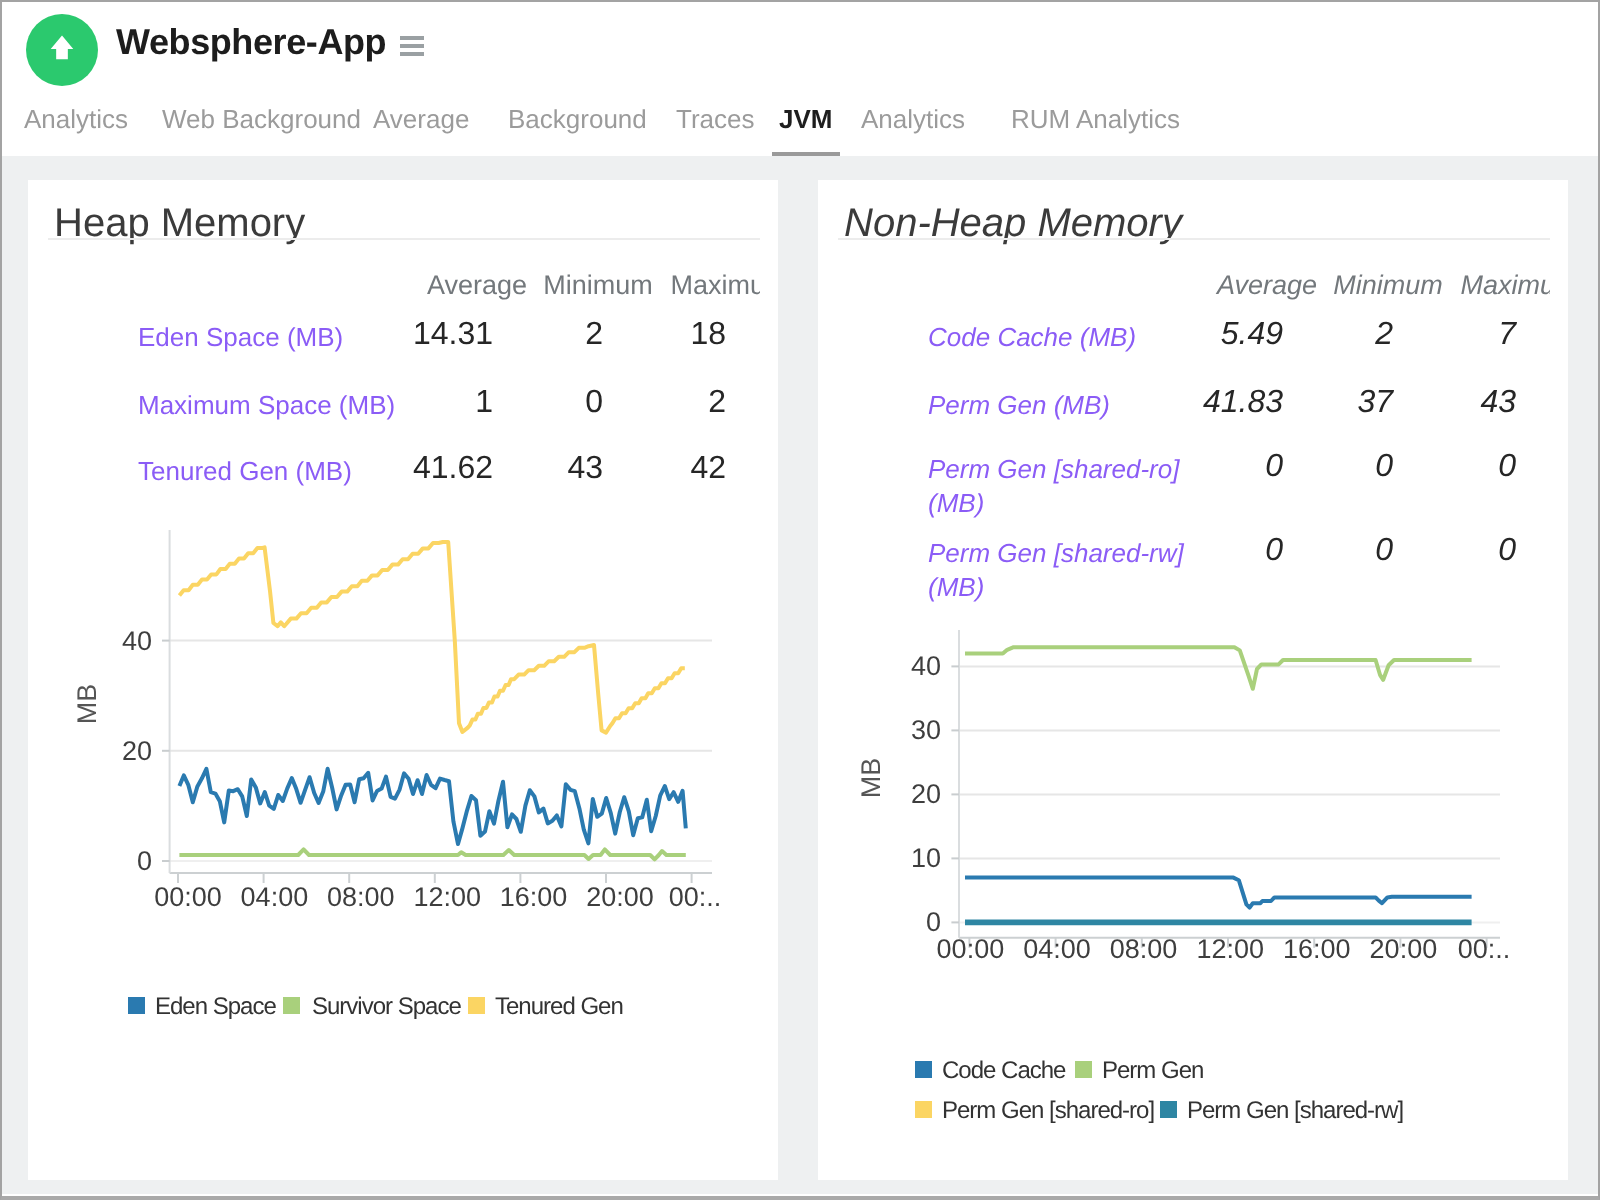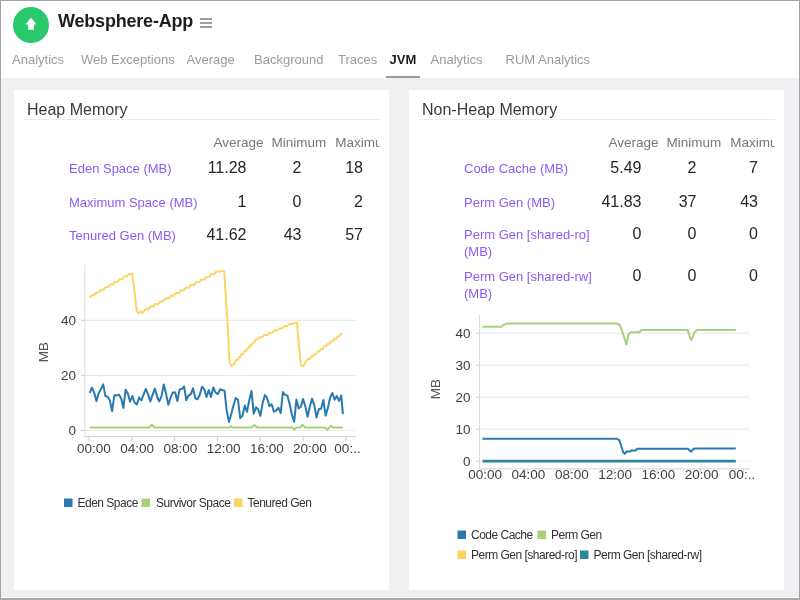--- a/index.html
+++ b/index.html
@@ -2,60 +2,60 @@
 <html><head><meta charset="utf-8">
 <style>
 * { margin:0; padding:0; box-sizing:border-box; }
 html,body { width:800px; height:600px; overflow:hidden; }
 body { font-family:"Liberation Sans", sans-serif; background:#fff; position:relative; }
 #frame { position:absolute; left:0; top:0; width:800px; height:600px;
   border:1px solid #a3a3a3; border-bottom:2px solid #a9a9a9; z-index:5; pointer-events:none; }
 #content-bg { position:absolute; left:1px; top:78px; width:798px; height:519px; background:#eef0f1; }
 .panel { position:absolute; top:90px; width:375px; height:500px; background:#fff; overflow:hidden; }
 #panelL { left:14px; }
-#panelR { left:409px; }
+#panelR { left:409px;font-style:italic; }
 #icon { position:absolute; left:13px; top:6.5px; width:36px; height:36px; border-radius:50%; background:#2bc96e; }
 #title { position:absolute; left:58px; top:11px; font-size:18px; font-weight:bold; color:#1d1d1d; letter-spacing:-0.2px; }
 #burger { position:absolute; left:200px; top:17.5px; width:12px; }
 #burger div { height:2px; background:#9aa0a3; margin-bottom:2px; }
 .nav-item { position:absolute; top:52px; font-size:13px; color:#9b9b9b; }
 .nav-item.active { color:#1e1e1e; font-weight:bold; }
 #jvm-underline { position:absolute; left:385.5px; top:75.5px; width:34px; height:2.5px; background:#9a9a9a; }
-.ptitle { position:absolute; left:13px; top:11px; font-size:16px; color:#3b3b3b; }
+.ptitle { position:absolute; left:13px; top:11px; font-size:20px; color:#3b3b3b; }
 .psep { position:absolute; left:10px; top:29px; height:1px; background:#ececec; width:356px; }
 .tclip { position:absolute; left:0; top:0; width:366px; height:230px; overflow:hidden;padding-left:48px; }
 .thead { position:absolute; width:100px; text-align:center; font-size:13.5px; color:#73787c; }
 .tlabel { position:absolute; font-size:13px; color:#8b5cf6; }
 .tval { position:absolute; width:100px; text-align:right; font-size:16px; color:#262626; }
 #charts { position:absolute; left:0; top:0; width:800px; height:600px; }
 .tick { font-size:13.5px; fill:#3e3e3e; font-family:"Liberation Sans",sans-serif; }
 .axlab { font-size:13.5px; fill:#555; font-family:"Liberation Sans",sans-serif; }
 .leg { font-size:12px; fill:#333; font-family:"Liberation Sans",sans-serif; letter-spacing:-0.5px; }
 </style></head>
 <body>
 <div id="content-bg"></div>
 <div class="panel" id="panelL">
   <div class="ptitle">Heap Memory</div>
   <div class="psep"></div>
   <div class="tclip">
 <div class="thead" style="left:174.5px;top:45px">Average</div>
 <div class="thead" style="left:235px;top:45px">Minimum</div>
 <div class="thead" style="left:300.5px;top:45px">Maximum</div>
 <div class="tlabel" style="left:55px;top:71px">Eden Space (MB)</div>
-<div class="tval" style="left:132.5px;top:69px">11.28</div>
+<div class="tval" style="left:132.5px;top:69px">14.31</div>
 <div class="tval" style="left:187.5px;top:69px">2</div>
 <div class="tval" style="left:249px;top:69px">18</div>
 <div class="tlabel" style="left:55px;top:104.5px">Maximum Space (MB)</div>
 <div class="tval" style="left:132.5px;top:102.5px">1</div>
 <div class="tval" style="left:187.5px;top:102.5px">0</div>
 <div class="tval" style="left:249px;top:102.5px">2</div>
 <div class="tlabel" style="left:55px;top:138px">Tenured Gen (MB)</div>
 <div class="tval" style="left:132.5px;top:136px">41.62</div>
 <div class="tval" style="left:187.5px;top:136px">43</div>
-<div class="tval" style="left:249px;top:136px">57</div>
+<div class="tval" style="left:249px;top:136px">42</div>
   </div>
 </div>
 <div class="panel" id="panelR">
   <div class="ptitle">Non-Heap Memory</div>
   <div class="psep"></div>
   <div class="tclip">
 <div class="thead" style="left:174.5px;top:45px">Average</div>
 <div class="thead" style="left:235px;top:45px">Minimum</div>
 <div class="thead" style="left:300.5px;top:45px">Maximum</div>
 <div class="tlabel" style="left:55px;top:71px">Code Cache (MB)</div>
@@ -82,21 +82,21 @@
 <div id="icon"><svg width="36" height="36" viewBox="0 0 37 37">
 <path d="M18.5 11 L24.3 18 L21.5 18 L21.5 23.3 L15.5 23.3 L15.5 18 L12.7 18 Z" fill="#fff"></path>
     </svg></div>
 <div id="title">Websphere-App</div>
 <div id="burger">
     <div></div>
     <div></div>
     <div></div>
   </div>
 <span class="nav-item" style="left:12px">Analytics</span>
-<span class="nav-item" style="left:81px">Web Exceptions</span>
+<span class="nav-item" style="left:81px">Web Background</span>
 <span class="nav-item" style="left:186.5px">Average</span>
 <span class="nav-item" style="left:254px">Background</span>
 <span class="nav-item" style="left:338px">Traces</span>
 <span class="nav-item active" style="left:389.5px">JVM</span>
 <span class="nav-item" style="left:430.5px">Analytics</span>
 <span class="nav-item" style="left:505.5px">RUM Analytics</span>
 
 <div id="jvm-underline"></div>
 <svg id="charts" width="800" height="600" viewBox="0 0 800 600">
 <line x1="84.8" y1="320.3" x2="356" y2="320.3" stroke="#e6e6e6" stroke-width="1"></line>

